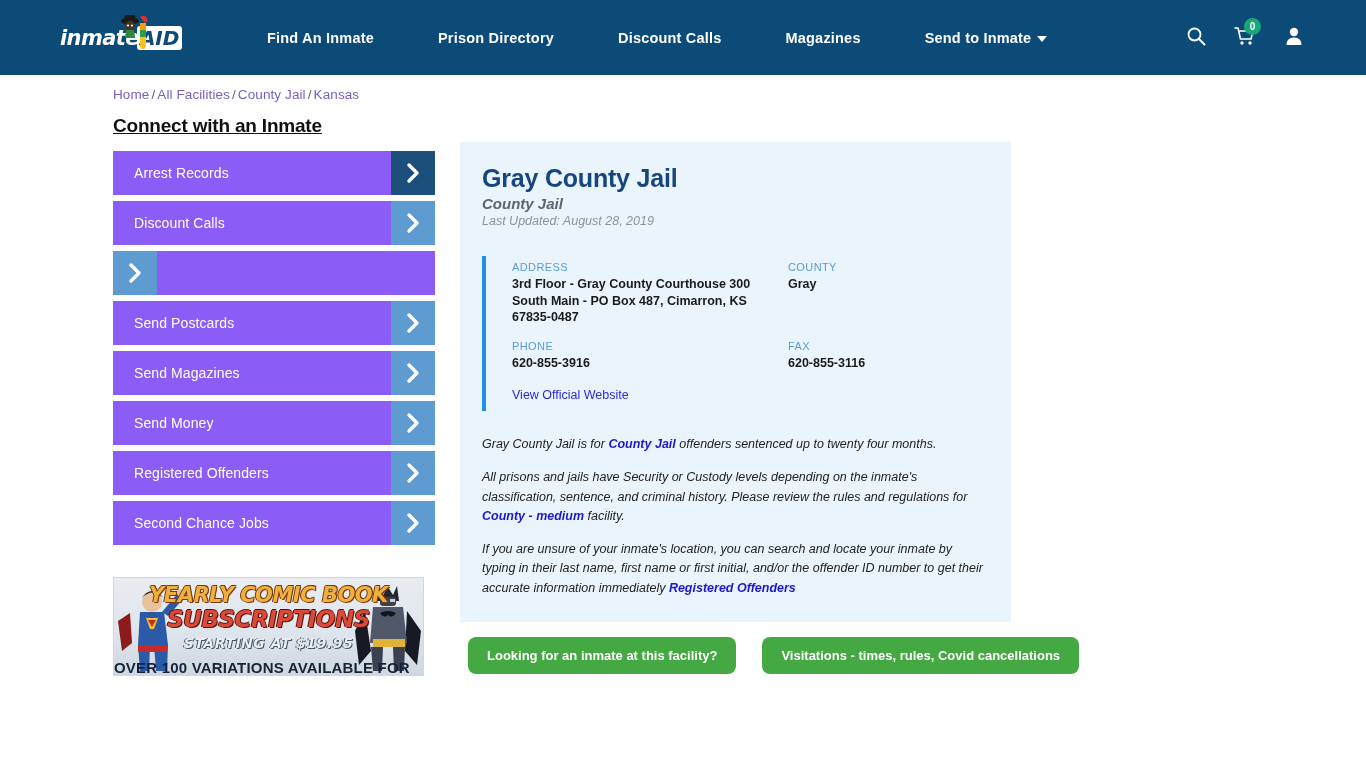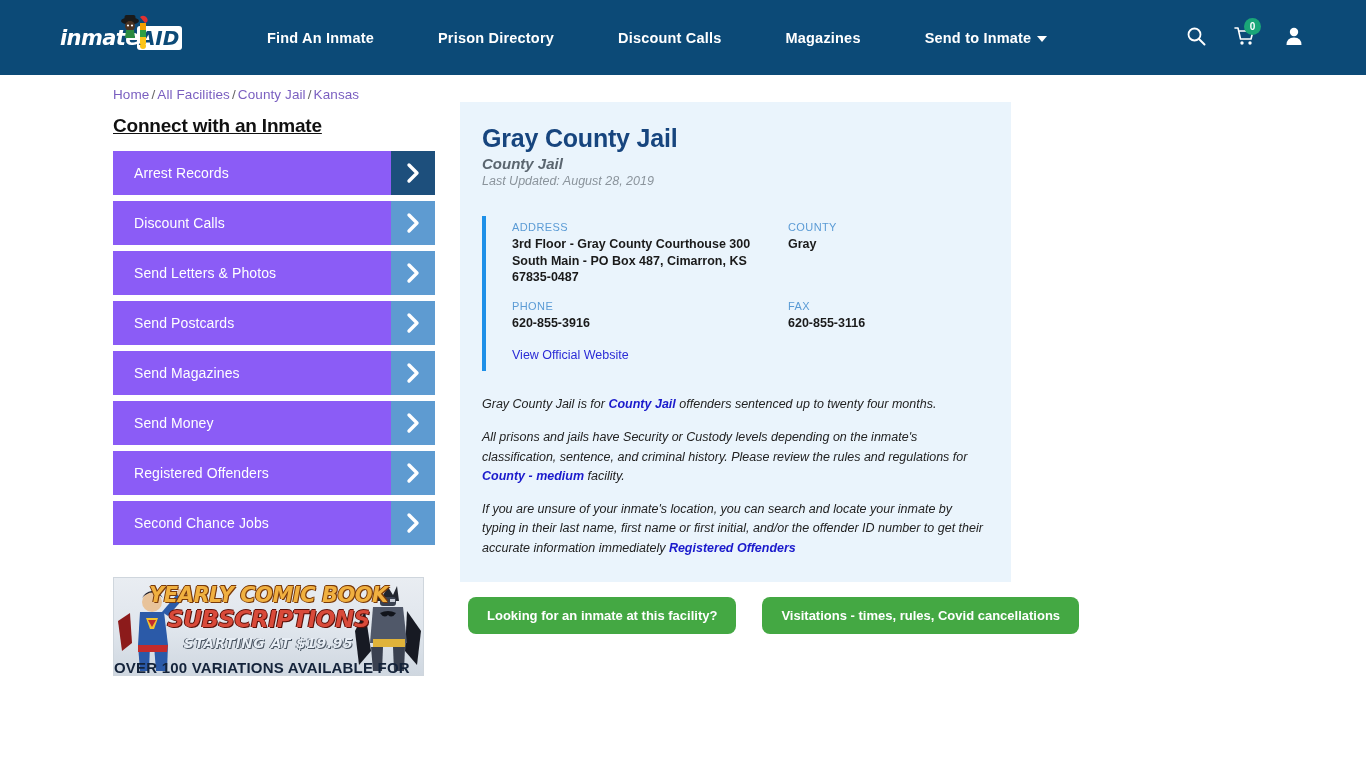--- a/index.html
+++ b/index.html
@@ -79,21 +79,21 @@
   .breadcrumb {
     font-size: 13.5px; color: #555;
     padding: 12px 0 0 113px;
     letter-spacing: 0.1px;
   }
   .breadcrumb a { color: #7a5fc0; text-decoration: none; cursor: pointer; }
   .breadcrumb .sep { color: #666; padding: 0 2px; }
 
   .columns { display: flex; padding-left: 113px; }
   .left-col { width: 322px; flex: 0 0 322px; }
-  .right-col { margin-left: 25px; width: 479px; }
+  .right-col { margin-left: 25px; width: 479px; margin-top: 40px; }
 
   .side-heading {
     font-size: 19px; font-weight: bold; color: #111;
     text-decoration: underline;
     margin: 13px 0 14px 0;
     letter-spacing: -0.2px;
   }
 
   .side-btn {
     height: 44px; margin-bottom: 6px;
@@ -298,21 +298,20 @@
       <div class="side-btn">
         <span class="lbl">Discount Calls</span>
         <span class="chev">
           <svg width="17" height="22" viewBox="0 0 17 22">
               <path d="M4 3 L12 11 L4 19" fill="none" stroke="#fff" stroke-width="3.4" stroke-linecap="round" stroke-linejoin="round"></path>
             </svg>
         </span>
       </div>
 
       <div class="side-btn">
-        <span class="lbl">Send Letters &amp; Photos</span>
         <span class="chev">
           <svg width="17" height="22" viewBox="0 0 17 22">
               <path d="M4 3 L12 11 L4 19" fill="none" stroke="#fff" stroke-width="3.4" stroke-linecap="round" stroke-linejoin="round"></path>
             </svg>
         </span>
       </div>
 
       <div class="side-btn">
         <span class="lbl">Send Postcards</span>
         <span class="chev">

